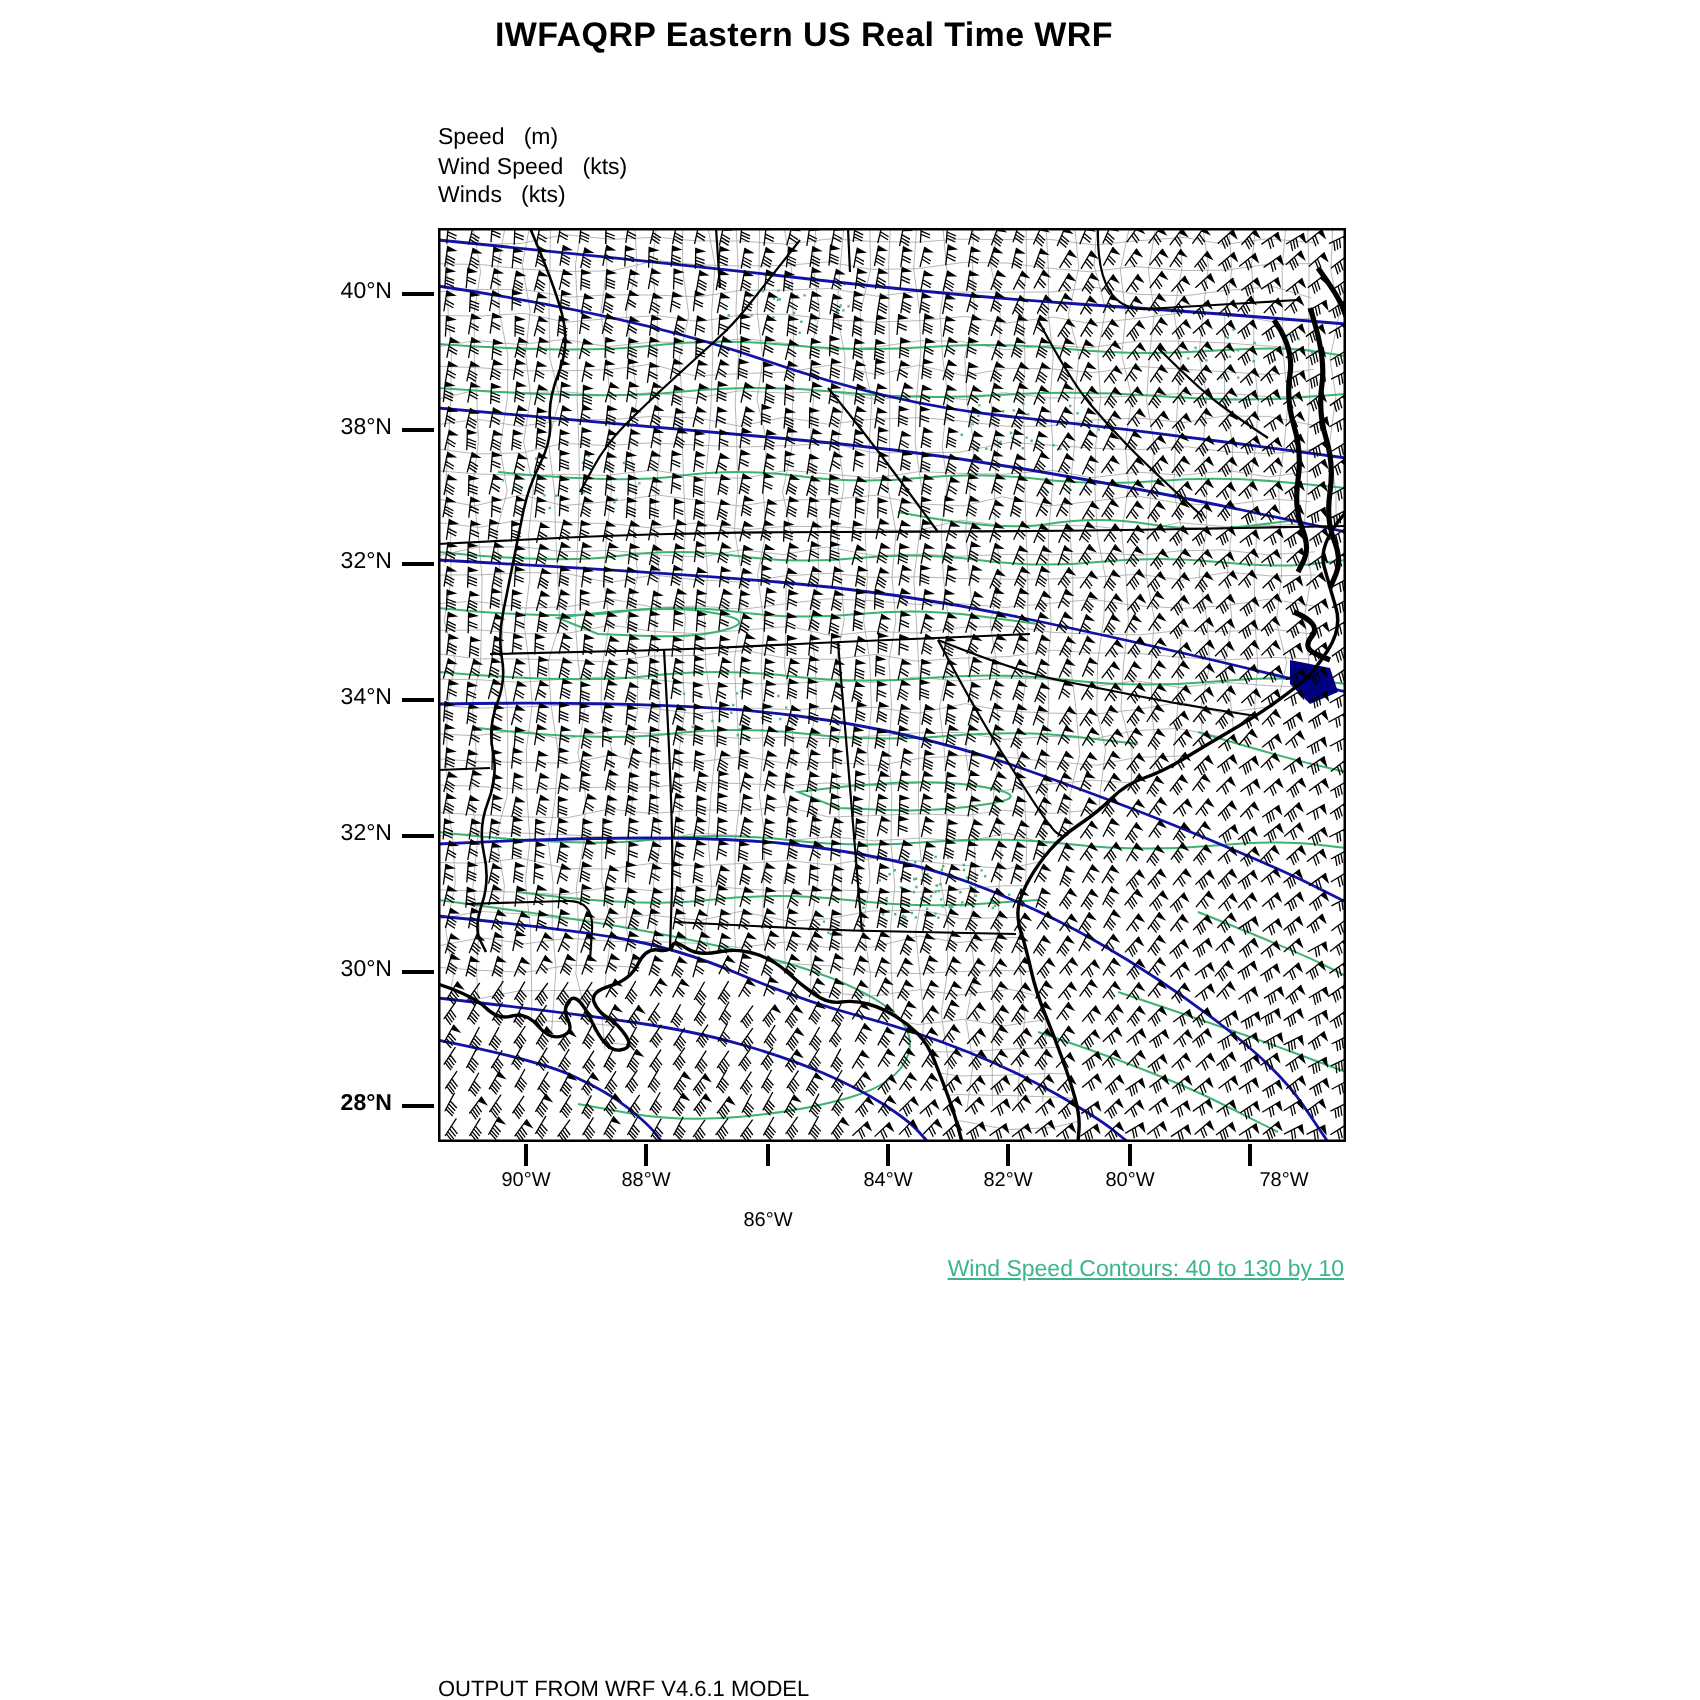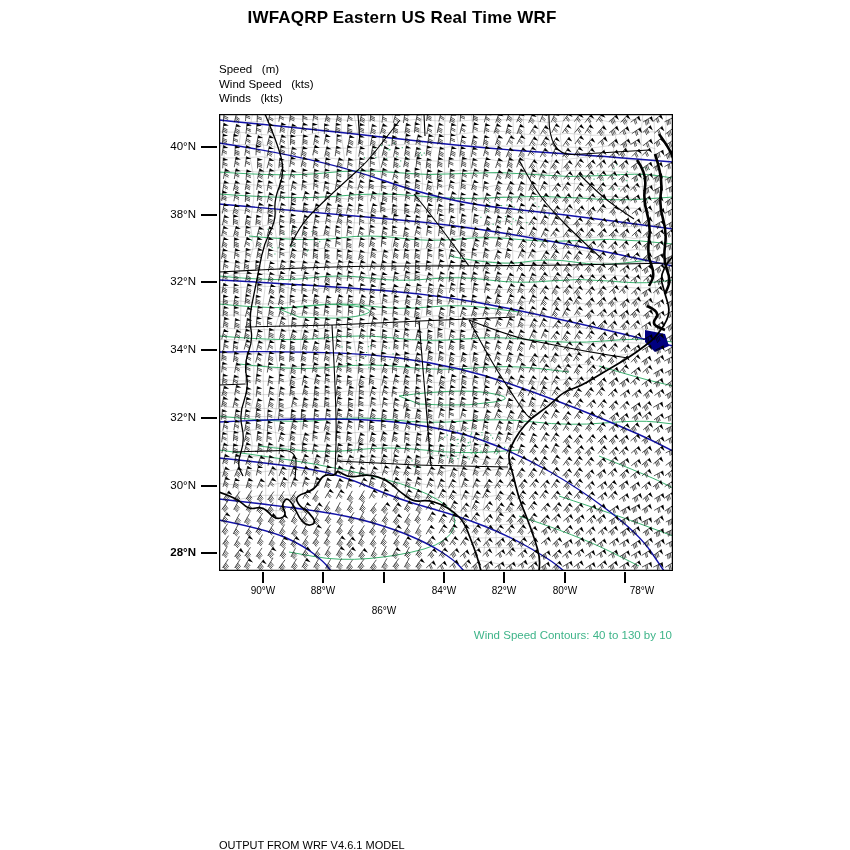--- a/index.html
+++ b/index.html
@@ -13,21 +13,21 @@
   .fieldlabels div{white-space:pre;}
   .mapframe{position:absolute;left:219px;top:114px;width:454px;height:457px;}
   .mapframe svg{display:block;}
   .lat-label{position:absolute;left:150px;width:46px;text-align:right;font-size:11.5px;}
   .lat-tick{position:absolute;left:201px;width:16px;height:2px;background:#000;}
   .lon-tick{position:absolute;top:572px;width:2px;height:11px;background:#000;}
   .lon-label{position:absolute;top:585px;width:50px;text-align:center;font-size:10px;}
   .legend-height{position:absolute;left:272px;top:606px;width:400px;text-align:right;
                  font-size:11.5px;color:#3333bb;}
   .legend-wind{position:absolute;left:272px;top:629px;width:400px;text-align:right;
-               font-size:11.5px;color:#3eb489;}
+               font-size:11.5px;color:#3eb489;text-decoration:underline;}
   .footer{position:absolute;left:219px;top:810px;font-size:11px;line-height:14px;white-space:pre;}
 </style>
 </head>
 <body>
 
 <div class="page">
   <div class="title">IWFAQRP Eastern US Real Time WRF</div>
 
   <div class="fieldlabels">
       <div>Speed   (m)</div>

